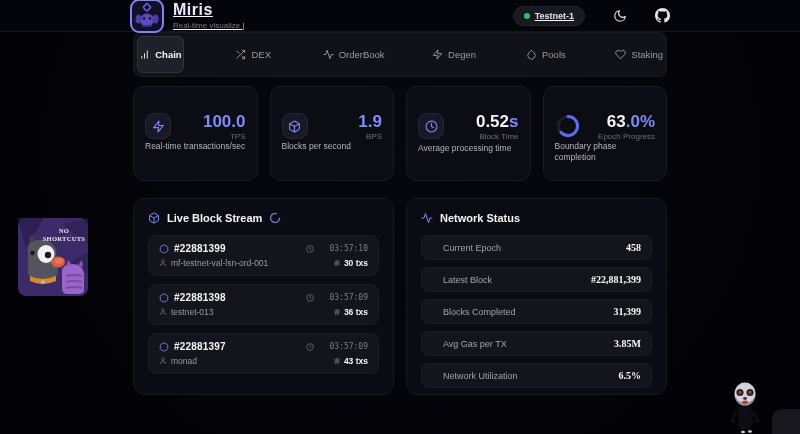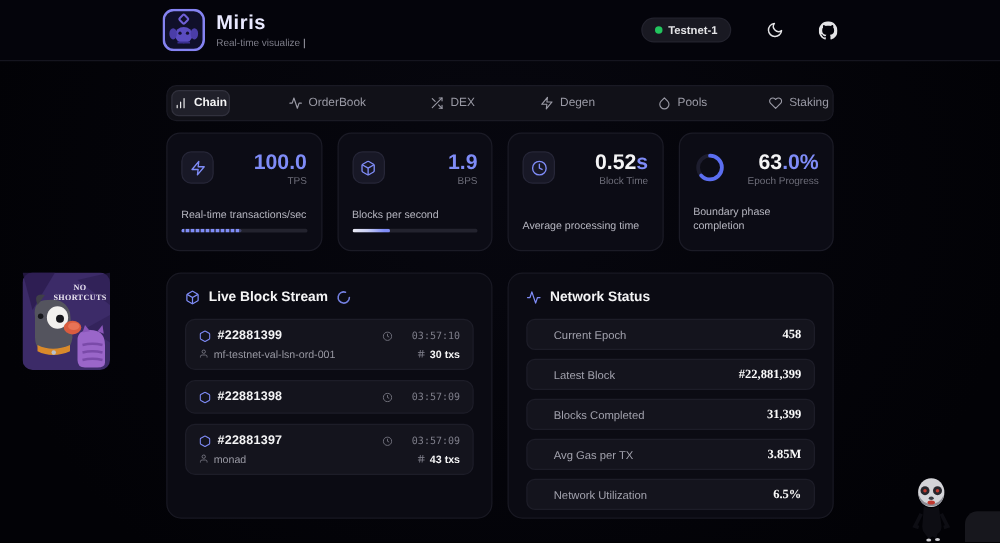--- a/index.html
+++ b/index.html
@@ -5,46 +5,46 @@
   * { margin:0; padding:0; box-sizing:border-box; }
   html,body { background:#000; }
   .screen {
     position:relative; width:800px; height:434px; overflow:hidden;
     background: radial-gradient(ellipse 70% 120% at 50% 35%, #07070f 0%, #020206 75%);
     font-family:"Liberation Sans", sans-serif; color:#f4f4f5;
   }
   :root { --accent:#7f8cf7; --muted:#8a8a96; --card-bg:#0c0c15; --row-bg:#14141d; }
 
   
-  .app-header { height:49px; border-bottom:1px solid #15151f; background:#04040b; }
+  .app-header { height:32px; border-bottom:1px solid #15151f; background:#04040b;text-decoration:underline; }
   .header-inner { width:540px; margin:0 auto; height:100%; display:flex; align-items:center; }
   .brand { display:flex; align-items:center; gap:9px; }
   .logo-box { width:34px; height:34px; flex:none; }
   .app-title { font-size:16px; font-weight:bold; color:#e9e9ff; letter-spacing:.5px; }
   .app-subtitle { font-size:8px; color:#7c7c88; margin-top:2px; }
   .app-subtitle .cursor { color:#b9b9c6; }
   .header-right { margin-left:auto; display:flex; align-items:center; gap:28px; }
   .net-badge { display:flex; align-items:center; gap:5px; background:#191922; border:1px solid #23232e;
     border-radius:999px; padding:4px 10px; font-size:9px; font-weight:bold; color:#e4e4e7; cursor:pointer; }
   .dot { width:6px; height:6px; border-radius:50%; background:#22c55e; }
   .hbtn { color:#e4e4e7; display:flex; align-items:center; cursor:pointer; }
 
   
   .main { width:534px; margin:0 auto; }
 
-  .tab-bar { margin-top:19px; height:29px; background:#111118; border:1px solid #1a1a24; border-radius:8px;
+  .tab-bar { height:45px; background:#111118; border:1px solid #1a1a24; border-radius:8px;
     display:flex; align-items:stretch; padding:3px;gap:47px; }
   .tab { flex:1; display:flex; align-items:center; justify-content:center; gap:5px;
     font-size:9.5px; color:#9a9aa5; border-radius:6px; cursor:pointer; }
   .tab svg { width:11px; height:11px; }
   .tab.active { background:#20202a; border:1px solid #31313d; color:#f4f4f5; font-weight:bold; }
 
   .cards { margin-top:9px; display:grid; grid-template-columns:repeat(4,1fr); gap:12px; }
   .card { height:95px; background:var(--card-bg); border:1px solid #1b1b26; border-radius:11px;
-    padding:14px 11px; display:flex; flex-direction:column; }
+    padding:26px 11px; display:flex; flex-direction:column; }
   .card-top { display:flex; align-items:flex-start; }
   .icon-box { width:26px; height:26px; border-radius:8px; background:#181826; border:1px solid #262637;
     display:flex; align-items:center; justify-content:center; color:var(--accent); }
   .icon-box svg { width:13px; height:13px; }
   .val-wrap { margin-left:auto; text-align:right; }
   .stat-value { font-size:17px; font-weight:bold; color:var(--accent); line-height:18px; }
   .stat-value .vmain { color:#f4f4f5; }
   .stat-value .vacc { color:var(--accent); }
   .stat-unit { font-size:8px; color:#6e6e7a; margin-top:1px; }
   .stat-desc { margin-top:auto; font-size:8.5px; color:#b6b6c0; line-height:11px; }
@@ -138,33 +138,33 @@
 
     <nav class="tab-bar">
       <div class="tab active">
         <svg viewBox="0 0 24 24" fill="none" stroke="currentColor" stroke-width="2" stroke-linecap="round">
             <path d="M12 20V10M18 20V4M6 20v-4"></path>
           </svg>
         <span>Chain</span>
       </div>
       <div class="tab">
         <svg viewBox="0 0 24 24" fill="none" stroke="currentColor" stroke-width="2" stroke-linecap="round" stroke-linejoin="round">
-            <polyline points="22 12 18 12 15 21 9 3 6 12 2 12"></polyline>
-          </svg>
-        <span>OrderBook</span>
-      </div>
-      <div class="tab">
-        <svg viewBox="0 0 24 24" fill="none" stroke="currentColor" stroke-width="2" stroke-linecap="round" stroke-linejoin="round">
             <polyline points="16 3 21 3 21 8"></polyline>
             <line x1="4" y1="20" x2="21" y2="3"></line>
             <polyline points="21 16 21 21 16 21"></polyline>
             <line x1="15" y1="15" x2="21" y2="21"></line>
             <line x1="4" y1="4" x2="9" y2="9"></line>
           </svg>
         <span>DEX</span>
+      </div>
+      <div class="tab">
+        <svg viewBox="0 0 24 24" fill="none" stroke="currentColor" stroke-width="2" stroke-linecap="round" stroke-linejoin="round">
+            <polyline points="22 12 18 12 15 21 9 3 6 12 2 12"></polyline>
+          </svg>
+        <span>OrderBook</span>
       </div>
       <div class="tab">
         <svg viewBox="0 0 24 24" fill="none" stroke="currentColor" stroke-width="2" stroke-linejoin="round">
             <polygon points="13 2 3 14 12 14 11 22 21 10 12 10 13 2"></polygon>
           </svg>
         <span>Degen</span>
       </div>
       <div class="tab">
         <svg viewBox="0 0 24 24" fill="none" stroke="currentColor" stroke-width="2" stroke-linejoin="round">
             <path d="M12 2.69l5.66 5.66a8 8 0 1 1-11.31 0z"></path>
@@ -303,20 +303,36 @@
               <svg class="cube-sm" viewBox="0 0 24 24" fill="none" stroke="currentColor" stroke-width="2" stroke-linejoin="round">
                   <path d="M21 16V8a2 2 0 0 0-1-1.73l-7-4a2 2 0 0 0-2 0l-7 4A2 2 0 0 0 3 8v8a2 2 0 0 0 1 1.73l7 4a2 2 0 0 0 2 0l7-4A2 2 0 0 0 21 16z"></path>
                 </svg>
               <span class="block-num">#22881398</span>
               <span class="time-wrap">
                 <svg viewBox="0 0 24 24" fill="none" stroke="currentColor" stroke-width="2">
                     <circle cx="12" cy="12" r="10"></circle>
                     <polyline points="12 6 12 12 16 14"></polyline>
                   </svg>
                 <span class="block-time">03:57:09</span>
+              </span>
+            </div>
+            <div class="brow-line">
+              <svg class="usr-sm" viewBox="0 0 24 24" fill="none" stroke="currentColor" stroke-width="2">
+                  <path d="M20 21v-2a4 4 0 0 0-4-4H8a4 4 0 0 0-4 4v2"></path>
+                  <circle cx="12" cy="7" r="4"></circle>
+                </svg>
+              <span class="val-name">testnet-013</span>
+              <span class="tx-wrap">
+                <svg class="hash-sm" viewBox="0 0 24 24" fill="none" stroke="currentColor" stroke-width="2">
+                    <line x1="4" y1="9" x2="20" y2="9"></line>
+                    <line x1="4" y1="15" x2="20" y2="15"></line>
+                    <line x1="10" y1="3" x2="8" y2="21"></line>
+                    <line x1="16" y1="3" x2="14" y2="21"></line>
+                  </svg>
+                <span class="tx-count">36 txs</span>
               </span>
             </div>
           </div>
 
           <div class="block-row">
             <div class="brow-line">
               <svg class="cube-sm" viewBox="0 0 24 24" fill="none" stroke="currentColor" stroke-width="2" stroke-linejoin="round">
                   <path d="M21 16V8a2 2 0 0 0-1-1.73l-7-4a2 2 0 0 0-2 0l-7 4A2 2 0 0 0 3 8v8a2 2 0 0 0 1 1.73l7 4a2 2 0 0 0 2 0l7-4A2 2 0 0 0 21 16z"></path>
                 </svg>
               <span class="block-num">#22881397</span>

